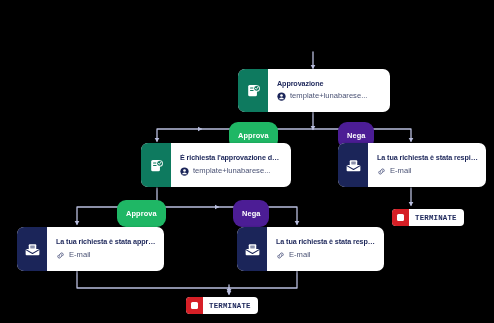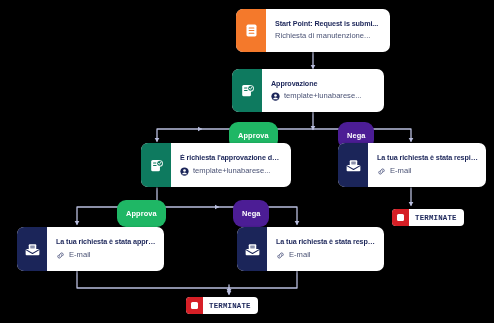--- a/index.html
+++ b/index.html
@@ -168,38 +168,22 @@
       <path d="M218,207 L297,207 L297,224"></path>
 
       <path d="M411,188 L411,201 L411,205"></path>
 
       <path d="M77,271 L77,288 L229,288 L229,292" marker-end=""></path>
       <path d="M297,271 L297,288 L229,288 L229,292" marker-end=""></path>
       <path d="M229,285 L229,294"></path>
     </g>
   </svg>
 
-  <div class="node" style="left:236px; top:9px; width:154px; height:43px;">
-    <div class="node-icon tile-orange">
-      <svg width="15" height="15" viewBox="0 0 24 24" aria-hidden="true">
-        <rect x="4" y="2.5" width="16" height="19" rx="2.6" fill="#ffffff"></rect>
-        <rect x="7.4" y="7" width="9.2" height="1.7" rx="0.85" fill="#f4792b"></rect>
-        <rect x="7.4" y="11.2" width="9.2" height="1.7" rx="0.85" fill="#f4792b"></rect>
-        <rect x="7.4" y="15.4" width="9.2" height="1.7" rx="0.85" fill="#f4792b"></rect>
-      </svg>
-    </div>
-    <div class="node-body">
-      <div class="node-title">Start Point: Request is submi...</div>
-      <div class="node-sub">
-        <span class="sub-text">Richiesta di manutenzione...</span>
-      </div>
-    </div>
-  </div>
-
-  <div class="node" style="left:232px; top:69px; width:152px; height:43px;">
+
+  <div class="node" style="left:238px; top:69px; width:152px; height:43px;">
     <div class="node-icon tile-green">
       <svg width="15" height="15" viewBox="0 0 24 24" aria-hidden="true">
         <rect x="3.5" y="3" width="14" height="18" rx="2.4" fill="#ffffff"></rect>
         <rect x="6.4" y="7.2" width="6" height="1.6" rx="0.8" fill="#0e7a5f"></rect>
         <rect x="6.4" y="11" width="6" height="1.6" rx="0.8" fill="#0e7a5f"></rect>
         <circle cx="17" cy="8.6" r="5.2" fill="#ffffff"></circle>
         <circle cx="17" cy="8.6" r="3.9" fill="#0e7a5f"></circle>
         <path d="M15.1,8.6 L16.5,10.1 L19,6.9" stroke="#ffffff" stroke-width="1.5" fill="none" stroke-linecap="round" stroke-linejoin="round"></path>
       </svg>
     </div>

